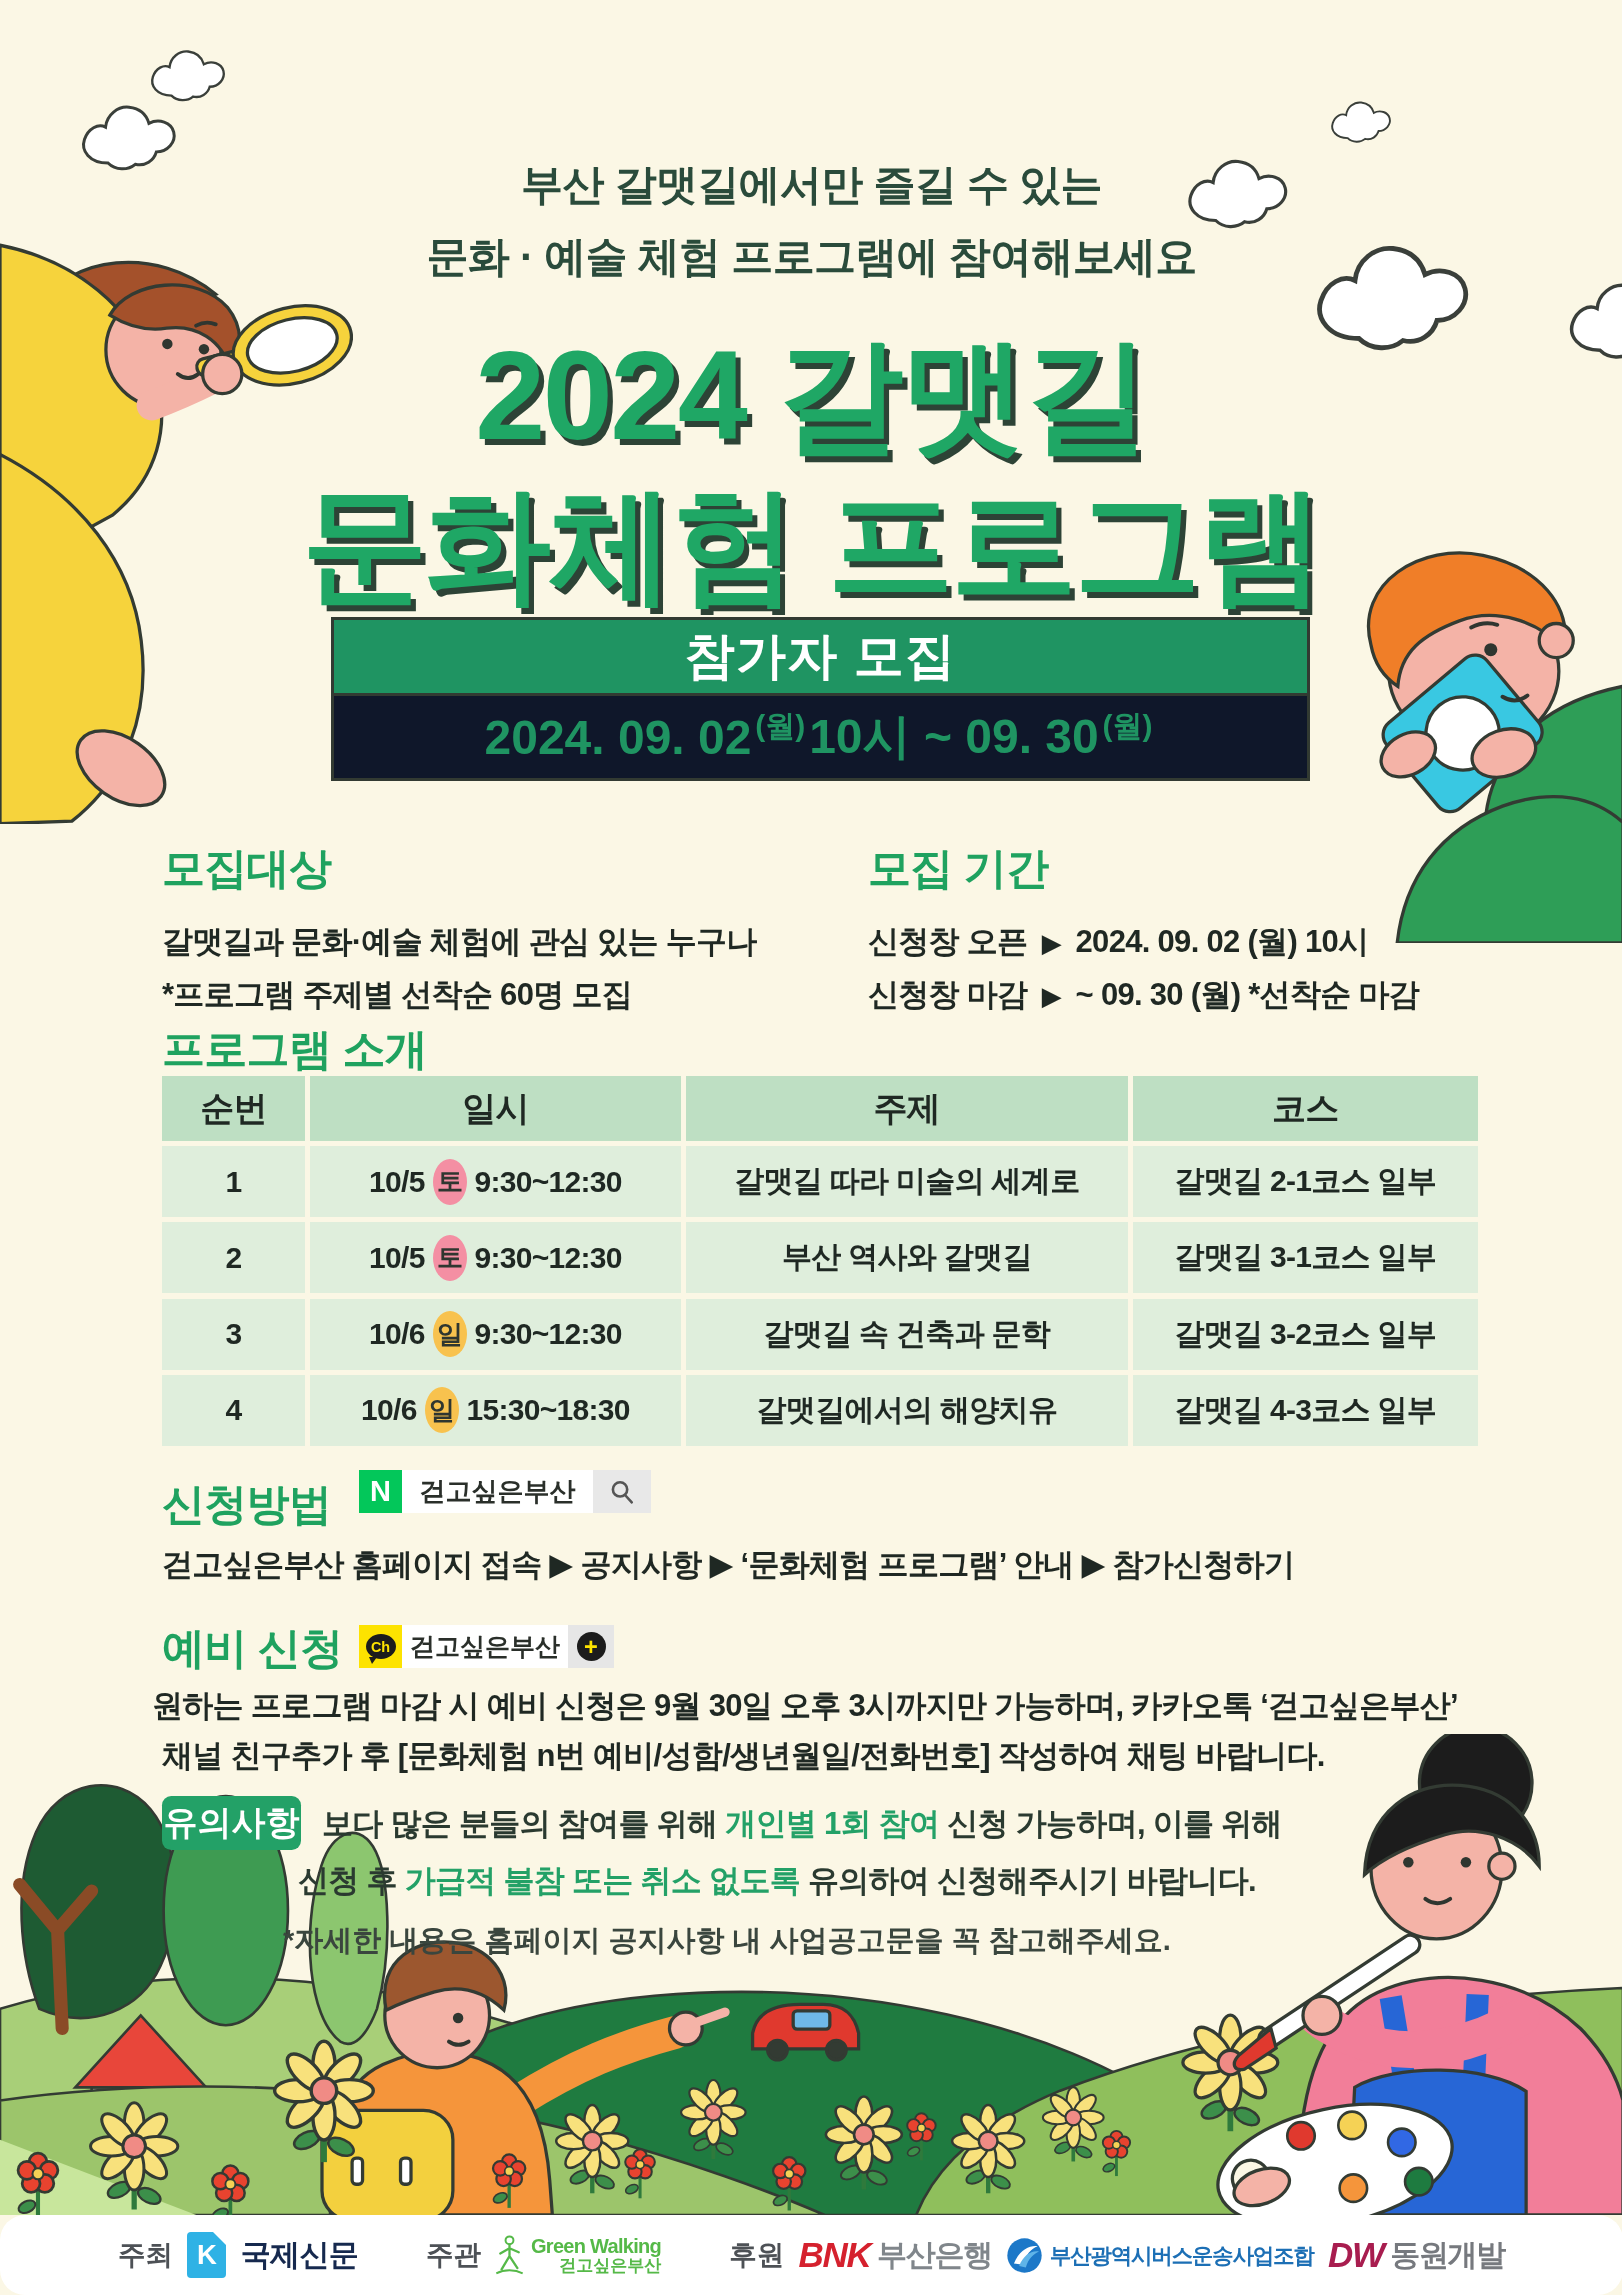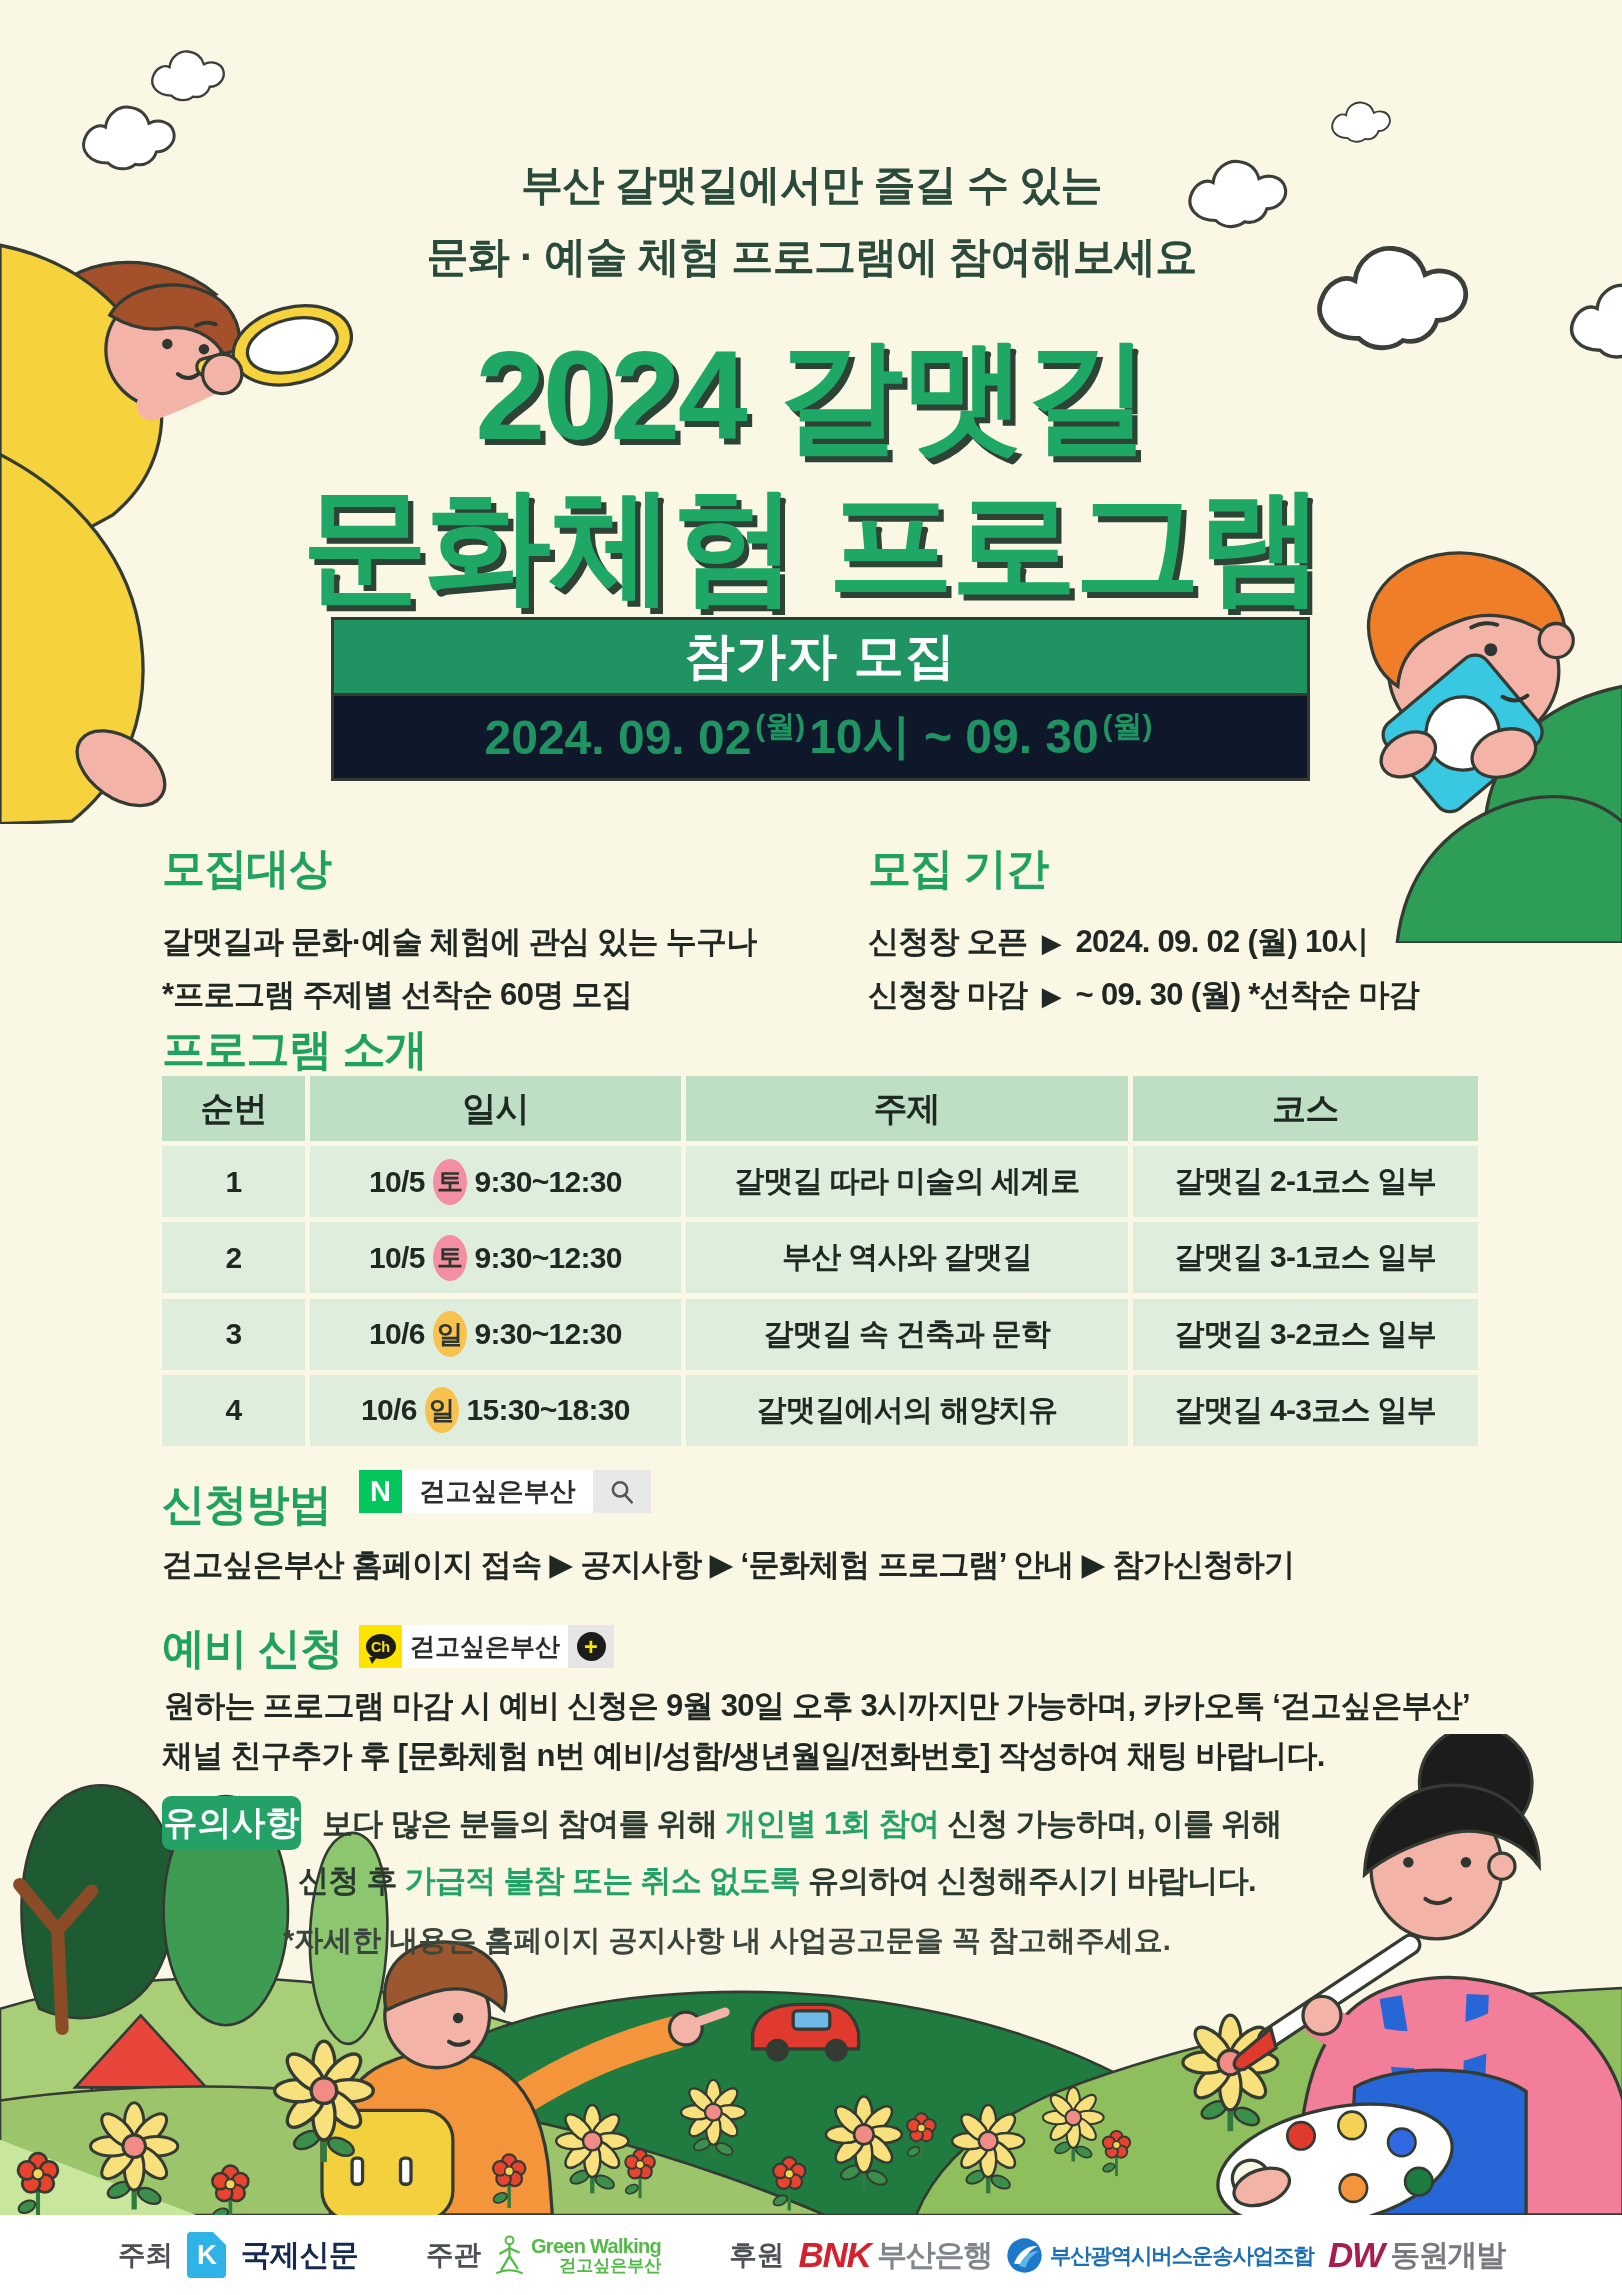--- a/index.html
+++ b/index.html
@@ -59,21 +59,21 @@
   .pluscircle{width:29px;height:29px;border-radius:50%;background:#1C1C1C;display:flex;align-items:center;
     justify-content:center;color:#FDE300;font-size:23.6px;font-weight:900;line-height:0;}
   
   .notice-badge{left:162px;top:1796px;width:139px;height:54px;background:#23A167;border-radius:9.2px;
     display:flex;align-items:center;justify-content:center;color:#fff;font-size:34px;font-weight:800;z-index:2;}
   .notice-t{font-size:31px;font-weight:600;color:#2A3A30;letter-spacing:-0.7px;z-index:2;}
   .hl{color:#23A167;font-weight:800;}
   .notice-small{font-size:29px;font-weight:600;color:#3A463E;z-index:2;}
   
   .footer{left:0;top:2215px;width:1623px;height:80px;background:#ffffff;display:flex;align-items:center;
-    justify-content:space-between;padding:0 118px;box-sizing:border-box;z-index:4;}
+    justify-content:space-between;padding:0 118px;box-sizing:border-box;z-index:4;border-radius:25px;}
   .fgroup{display:flex;align-items:center;gap:14.4px;}
   .flabel{font-size:27.5px;font-weight:800;color:#4D5156;}
   .klogo{width:39px;height:46px;background:#2FB2E5;border-radius:3.9px;position:relative;display:flex;
     align-items:center;justify-content:center;color:#fff;font-size:27.5px;font-weight:900;}
   .klogo:after{content:"";position:absolute;top:0;right:0;width:0;height:0;
     border-top:13px solid #FFFFFF;border-left:13px solid transparent;}
   .fname{font-size:30px;font-weight:800;color:#16294E;letter-spacing:-0.7px;}
   .gwwrap{display:flex;align-items:center;gap:6.5px;}
   .gwtext{display:flex;flex-direction:column;align-items:flex-end;line-height:1.05;}
   .gwmain{font-size:20px;font-weight:800;color:#55B948;letter-spacing:-0.7px;}
@@ -252,21 +252,21 @@
   <div class="abs sec-h z2" style="left:162px;top:1620px">예비 신청</div>
   <div class="abs kwidget">
     <div class="kbox">
       <div class="kbubble">Ch</div>
     </div>
     <div class="kfield">걷고싶은부산</div>
     <div class="kplus">
       <div class="pluscircle">+</div>
     </div>
   </div>
-  <div class="abs body-t z2" style="left:164px;top:1680px">원하는 프로그램 마감 시 예비 신청은 9월 30일 오후 3시까지만 가능하며, 카카오톡 ‘걷고싶은부산’</div>
+  <div class="abs body-t z2" style="left:152px;top:1680px">원하는 프로그램 마감 시 예비 신청은 9월 30일 오후 3시까지만 가능하며, 카카오톡 ‘걷고싶은부산’</div>
   <div class="abs body-t z2" style="left:162px;top:1730px">채널 친구추가 후 [문화체험 n번 예비/성함/생년월일/전화번호] 작성하여 채팅 바랍니다.</div>
 
   <svg class="abs" style="left:0;top:1734px;z-index:1" width="1623" height="481" viewBox="0 0 2480 735">
     <defs>
       <g id="daisy">
         <line x1="0" y1="14" x2="0" y2="84" stroke="#2F7A3C" stroke-width="7"></line>
         <ellipse cx="-20" cy="58" rx="16" ry="9" fill="#3C8F4A" stroke="#333B33" stroke-width="3" transform="rotate(-25 -20 58)"></ellipse>
         <ellipse cx="20" cy="66" rx="16" ry="9" fill="#3C8F4A" stroke="#333B33" stroke-width="3" transform="rotate(25 20 66)"></ellipse>
         <g fill="#F8E17C" stroke="#333B33" stroke-width="4">
           <ellipse cx="0" cy="-30" rx="13" ry="28"></ellipse>

